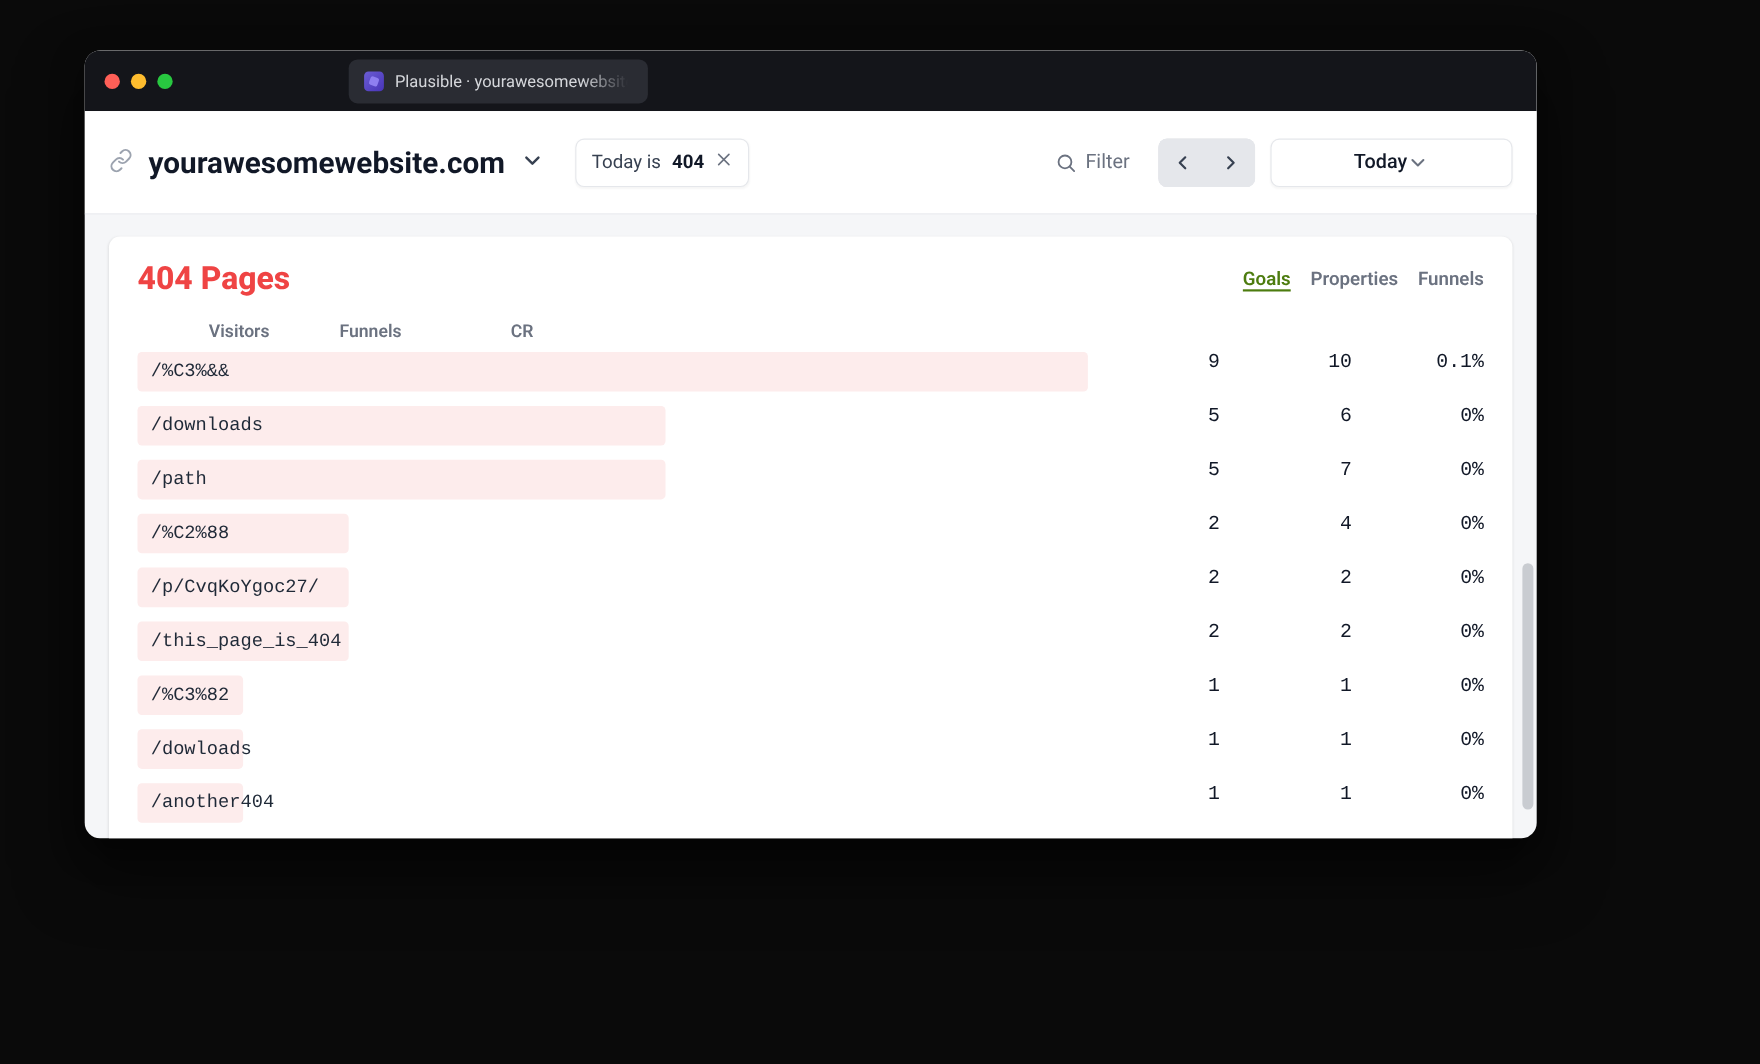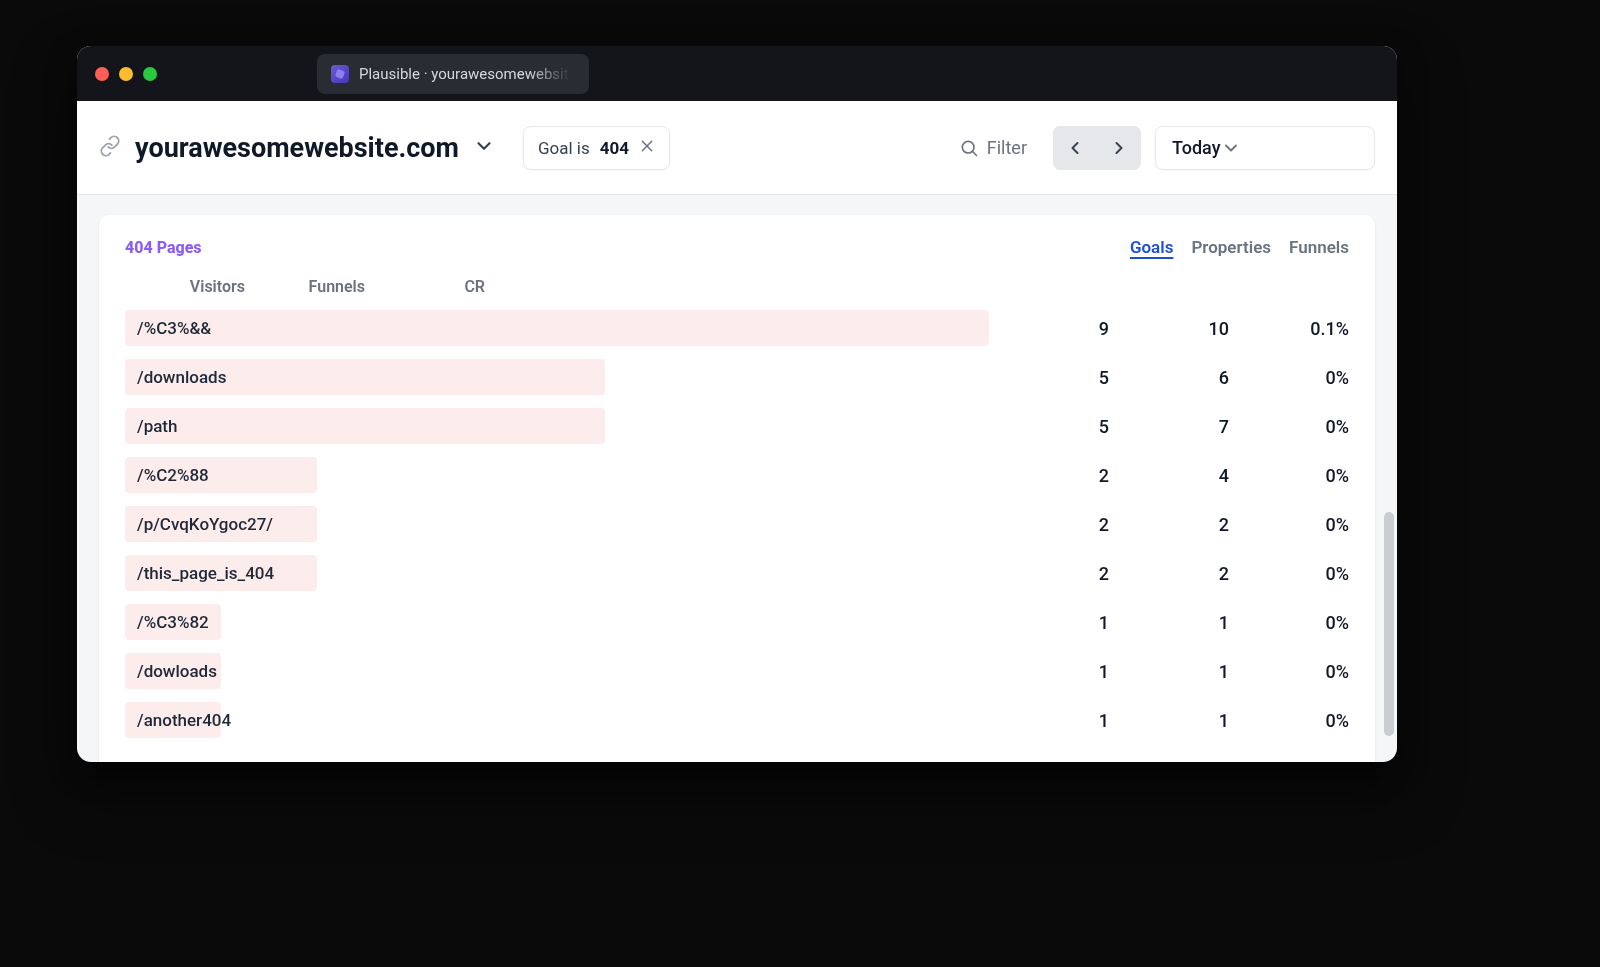--- a/index.html
+++ b/index.html
@@ -103,54 +103,54 @@
     box-shadow: inset 0 0 0 1px #e5e7eb;
   }
   .nav-btn {
     width:44px;height:44px;display:flex;align-items:center;justify-content:center;
     background:#e5e7eb;
   }
   .nav-btn svg{width:20px;height:20px;stroke:#374151;}
 
   .date-select {
     height:44px;min-width:220px;background:#fff;border:1px solid #e5e7eb;border-radius:8px;
-    display:flex;align-items:center;justify-content:flex-start;padding:0 16px;
+    display:flex;align-items:center;justify-content:center;padding:0 16px;
     font-size:18px;color:#111827;font-weight:500;
     box-shadow: 0 1px 2px rgba(0,0,0,.04);
   }
   .date-select svg{width:20px;height:20px;stroke:#6b7280;}
 
   .card {
     margin: 20px 22px;
     background:#fff;
     border-radius:10px;
     box-shadow: 0 1px 3px rgba(0,0,0,.06), 0 1px 2px rgba(0,0,0,.04);
     padding: 22px 0 14px 0;
   }
   .card-head {
     display:flex;align-items:center;justify-content:space-between;
     padding: 0 26px 6px 26px;
   }
-  .card-title { font-size:16px;font-weight:800;color:#8b5cf6; }
+  .card-title { font-size:29px;font-weight:800;color:#ef4444; }
   .card-tabs { display:flex; gap:18px; font-size:17px; }
   .card-tab { color:#6b7280; font-weight:600; cursor:pointer; }
-  .card-tab.active { color:#1d4ed8; text-decoration: underline; text-underline-offset: 4px; text-decoration-thickness: 2px;}
+  .card-tab.active { color:#4d7c0f; text-decoration: underline; text-underline-offset: 4px; text-decoration-thickness: 2px;}
 
   .col-headers {
     display:flex; align-items:center;
     padding: 14px 26px 10px 26px;
     font-size:16px; color:#6b7280; font-weight:600;
   }
   .col-path { flex:1; text-align:left; font-weight:500; color:#9ca3af; }
   .col-num { width:120px; text-align:right; }
 
   .rows { padding: 0 26px; }
   .row {
-    display:flex; align-items:center;
-    height:44px; margin-bottom:5px;
+    display:flex; align-items:flex-start;
+    height:44px; margin-bottom:5px;font-family:Liberation Mono, monospace;
   }
   .row-bar-wrap { flex:1; position:relative; height:36px; display:flex; align-items:center; }
   .row-bar {
     position:absolute; left:0; top:0; bottom:0;
     background:#fdecec;
     border-radius:4px;
   }
   .row-label {
     position:relative; z-index:1;
     font-size:17px; color:#1f2937;
@@ -197,21 +197,21 @@
         </svg>
     </span>
     <span class="site-name" data-interactable="true">yourawesomewebsite.com</span>
     <span class="site-chevron" data-interactable="true">
       <svg viewBox="0 0 24 24" fill="none" stroke-width="2.4" stroke-linecap="round" stroke-linejoin="round">
           <polyline points="6 9 12 15 18 9"></polyline>
         </svg>
     </span>
 
     <div class="filter-chip" data-interactable="true">
-      <span class="fc-prefix" data-interactable="false">Goal is </span>
+      <span class="fc-prefix" data-interactable="false">Today is </span>
       <span class="fc-value" data-interactable="false">404</span>
       <span class="fc-close" data-interactable="true">
         <svg viewBox="0 0 24 24" fill="none" stroke-width="2.2" stroke-linecap="round">
             <line x1="5" y1="5" x2="19" y2="19"></line>
             <line x1="19" y1="5" x2="5" y2="19"></line>
           </svg>
       </span>
     </div>
 
     <div class="topbar-spacer"></div>

